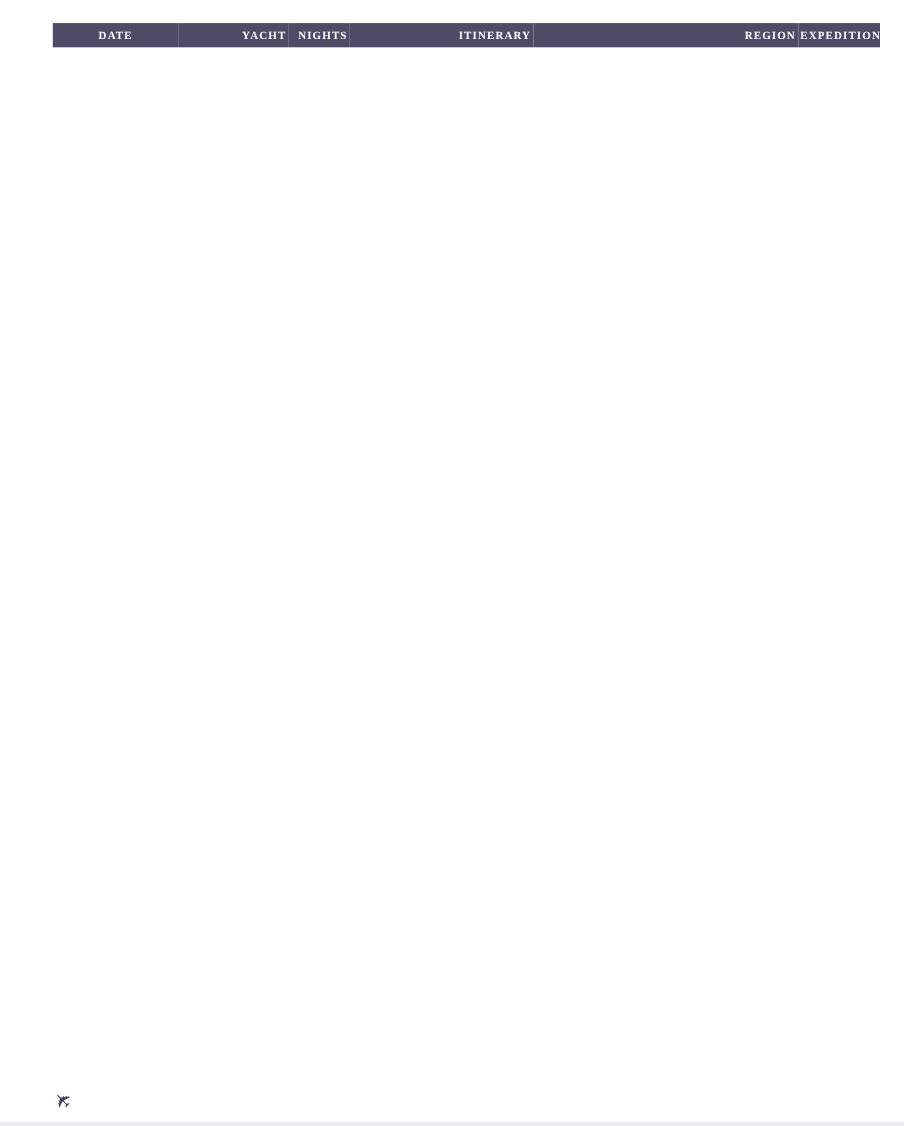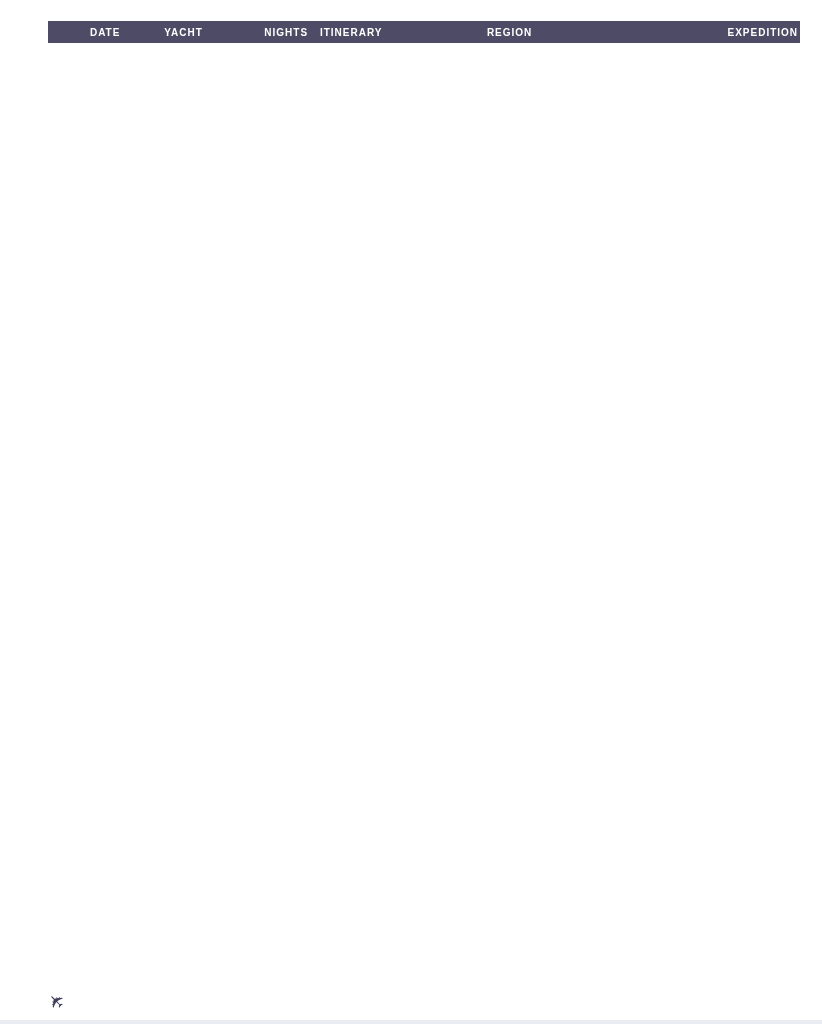--- a/index.html
+++ b/index.html
@@ -1,27 +1,27 @@
 <!DOCTYPE html>
 <html><head>
 <meta charset="utf-8">
 <style>
   * { margin:0; padding:0; box-sizing:border-box; }
   html,body { width:822px; background:#ffffff; font-family:"Liberation Sans", sans-serif; }
   body { width:822px; height:1024px; position:relative; overflow:hidden; }
 
   .page { position:absolute; left:48px; top:21px; width:752px; }
 
-  table { width:100%; border-collapse:collapse; table-layout:fixed; }
+  table { width:100%; border-collapse:collapse; table-layout:fixed;font-family:Liberation Serif, serif; }
 
   thead th {
     background:#4e4b66; color:#ffffff;
     font-size:10px; font-weight:bold; letter-spacing:1px;
     text-transform:uppercase; height:22px; padding:0 2px;
-    text-align:left; vertical-align:middle;
+    text-align:right; vertical-align:middle;
   }
   thead th.col-date { text-align:center; }
 
   col.c-date { width:15.2%; }
   col.c-yacht { width:13.3%; }
   col.c-nights { width:7.4%; }
   col.c-itin { width:22.2%; }
   col.c-region { width:32.0%; }
   col.c-exp { width:9.9%; }
 

